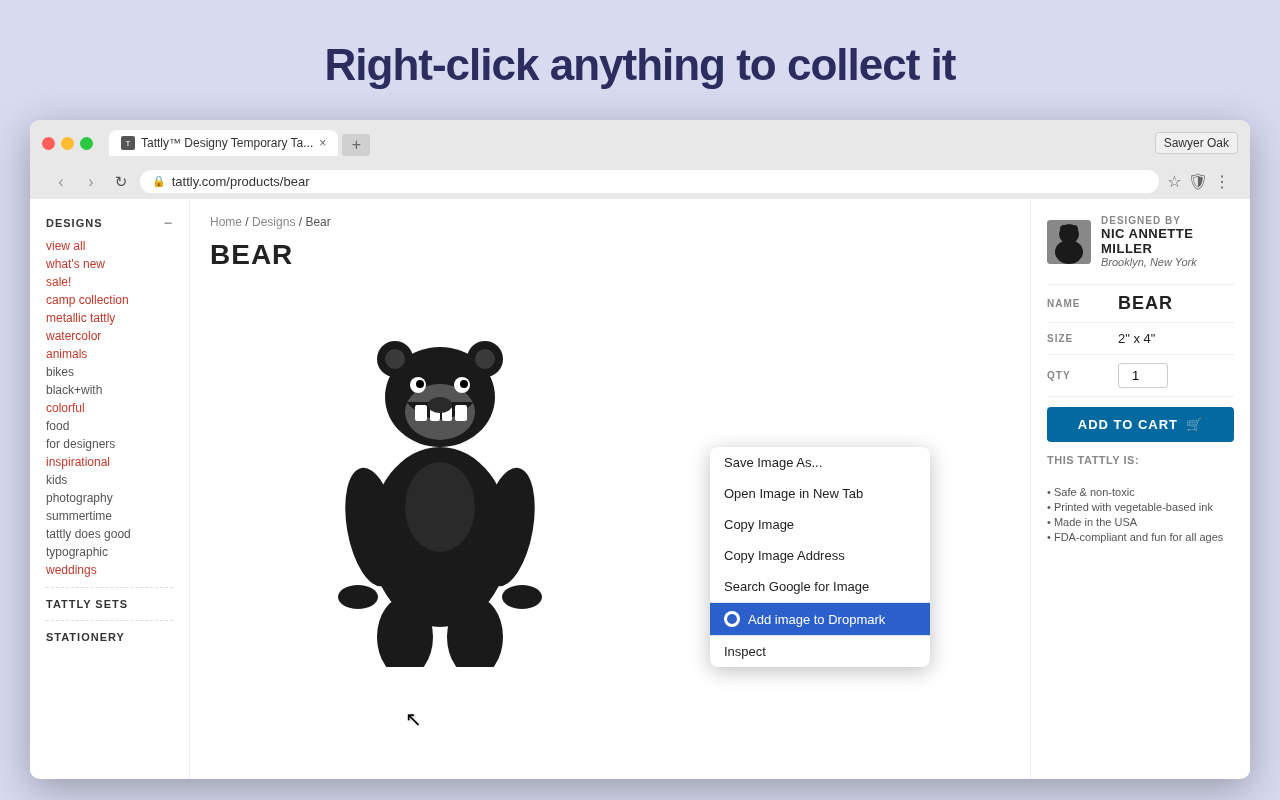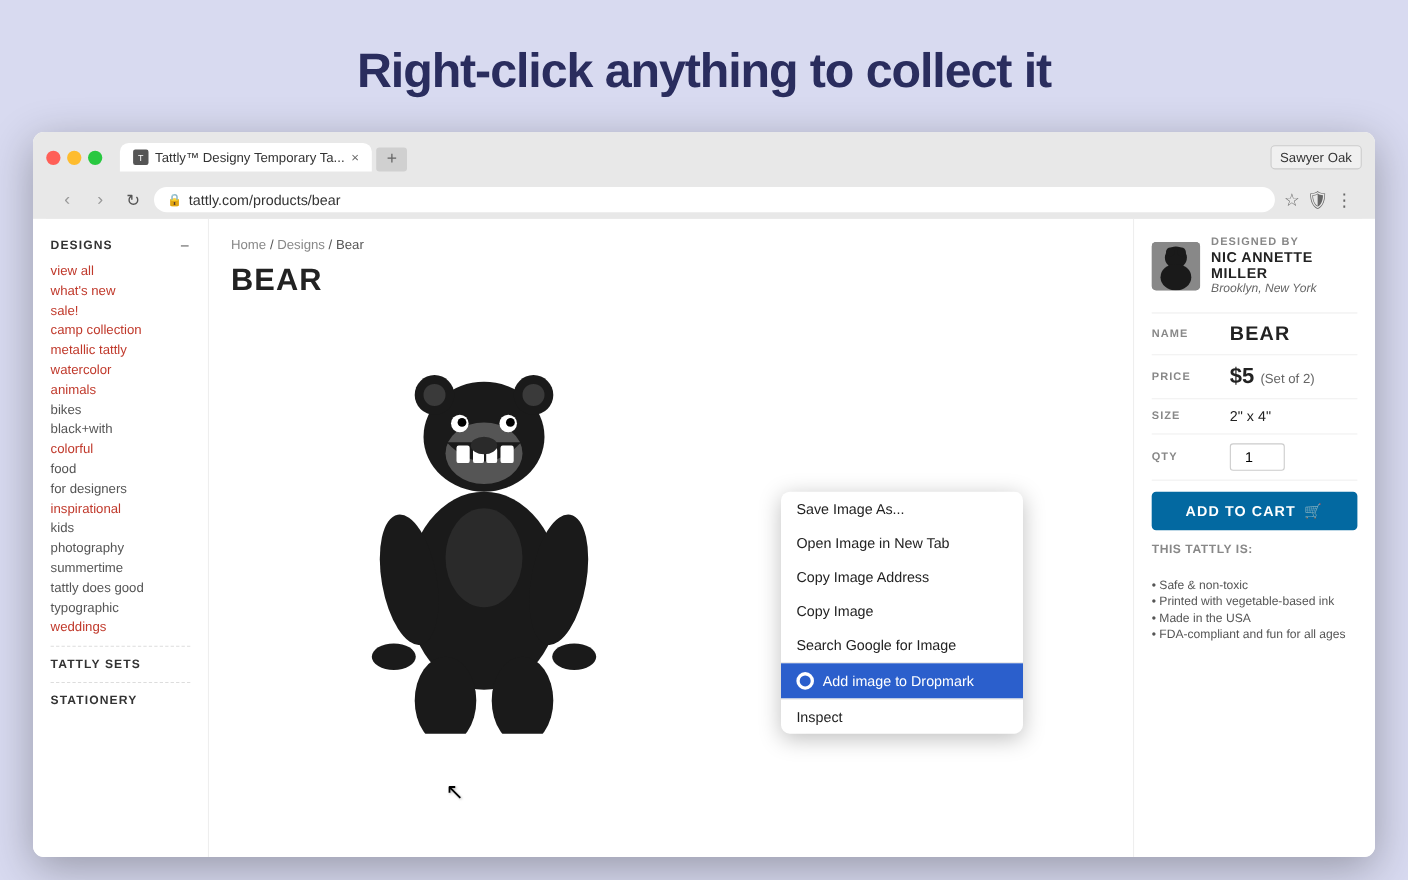--- a/index.html
+++ b/index.html
@@ -556,22 +556,22 @@
 
               <ellipse cx="212" cy="280" rx="20" ry="12"></ellipse>
 
               <ellipse cx="130" cy="190" rx="35" ry="45" fill="#2a2a2a"></ellipse>
             </g>
           </svg>
 
           <div class="context-menu">
             <div class="context-menu-item">Save Image As...</div>
             <div class="context-menu-item">Open Image in New Tab</div>
+            <div class="context-menu-item">Copy Image</div>
             <div class="context-menu-item">Copy Image Address</div>
-            <div class="context-menu-item">Copy Image</div>
             <div class="context-menu-item">Search Google for Image</div>
             <hr class="context-menu-divider">
             <div class="context-menu-item highlighted">
               <div class="dropmark-icon">
                 <div class="dropmark-inner"></div>
               </div>
               <span>Add image to Dropmark</span>
             </div>
             <hr class="context-menu-divider">
             <div class="context-menu-item">Inspect</div>
@@ -602,27 +602,20 @@
             <div class="designer-location">Brooklyn, New York</div>
           </div>
         </div>
 
         <div class="product-meta">
           <div class="meta-row">
             <span class="meta-label">NAME</span>
             <span class="meta-value product-name">BEAR</span>
           </div>
           <div class="meta-row">
-            <span class="meta-label">PRICE</span>
-            <span class="meta-value price">
-              <span>$5</span>
-              <span class="set-info">(Set of 2)</span>
-            </span>
-          </div>
-          <div class="meta-row">
             <span class="meta-label">SIZE</span>
             <span class="meta-value">2" x 4"</span>
           </div>
           <div class="meta-row">
             <span class="meta-label">QTY</span>
             <input class="qty-input" type="number" value="1" min="1" style="">
           </div>
         </div>
 
         <button class="add-to-cart-btn">

